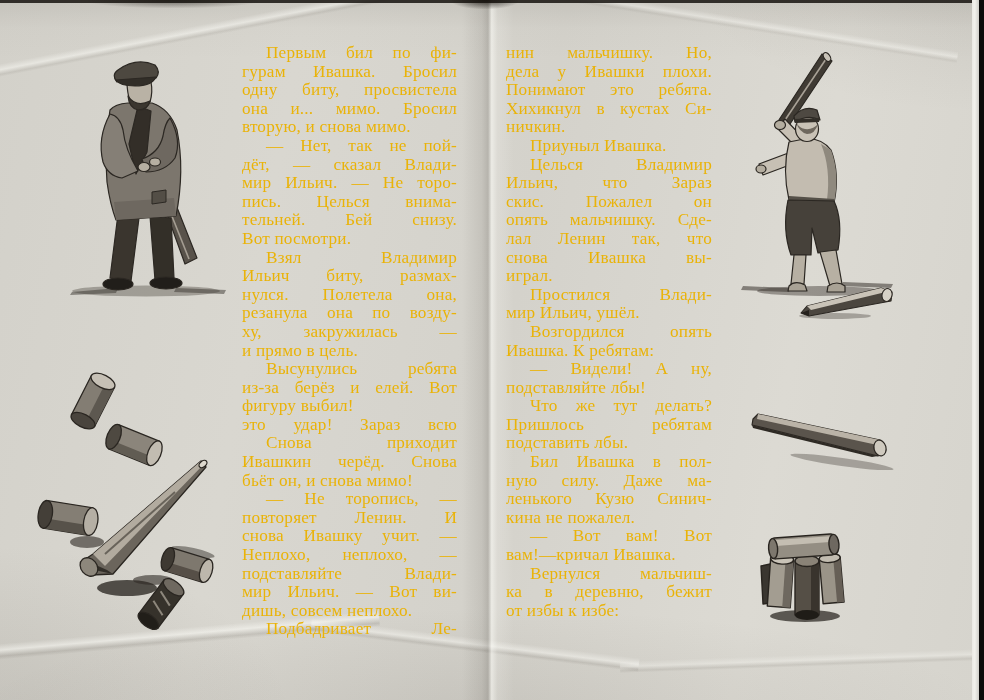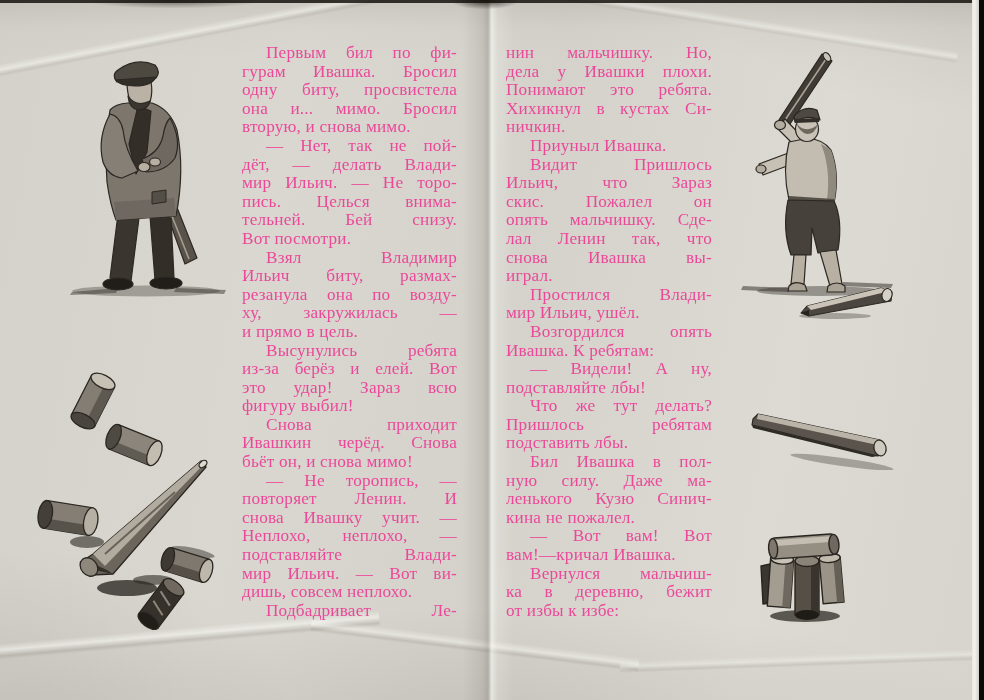--- a/index.html
+++ b/index.html
@@ -33,21 +33,21 @@
       background:linear-gradient(180deg,rgba(255,255,250,.0),rgba(255,255,250,.45) 45%,rgba(90,84,75,.10) 80%,rgba(90,84,75,0));}
   .c2{left:530px;top:18px;width:430px;height:12px;transform:rotate(9deg);
       background:linear-gradient(180deg,rgba(255,255,250,0),rgba(255,255,250,.38) 45%,rgba(90,84,75,.08) 80%,rgba(90,84,75,0));}
   .c3{left:-20px;top:628px;width:400px;height:16px;transform:rotate(-5deg);
       background:linear-gradient(180deg,rgba(255,255,250,0),rgba(255,255,250,.5) 40%,rgba(80,74,66,.14) 78%,rgba(80,74,66,0));}
   .c4{left:310px;top:638px;width:330px;height:14px;transform:rotate(7deg);
       background:linear-gradient(180deg,rgba(255,255,250,0),rgba(255,255,250,.42) 45%,rgba(80,74,66,.12) 80%,rgba(80,74,66,0));}
   .c5{left:620px;top:655px;width:360px;height:12px;transform:rotate(-2deg);
       background:linear-gradient(180deg,rgba(255,255,250,0),rgba(255,255,250,.30) 45%,rgba(80,74,66,.10) 80%,rgba(80,74,66,0));}
 
-  .text-col{position:absolute;color:#ec4899;font-size:17.2px;line-height:18.6px;letter-spacing:.2px;}
+  .text-col{position:absolute;color:#eab308;font-size:17.2px;line-height:18.6px;letter-spacing:.2px;}
   .col-left{left:242px;top:44px;width:215px;}
   .col-right{left:506px;top:44px;width:206px;}
   .line{text-align:justify;text-align-last:justify;height:18.6px;overflow:visible;}
   .line.end{text-align-last:left;}
   .line.indent{text-indent:24px;}
 
   .illus{position:absolute;}
   svg{display:block;}
 </style>
 </head>
@@ -67,55 +67,56 @@
   <div class="edge-light"></div>
   <div class="edge-black"></div>
 
   <div class="text-col col-left">
       <div class="line indent">Первым бил по фи-</div>
       <div class="line">гурам Ивашка. Бросил</div>
       <div class="line">одну биту, просвистела</div>
       <div class="line">она и... мимо. Бросил</div>
       <div class="line end">вторую, и снова мимо.</div>
       <div class="line indent">— Нет, так не пой-</div>
-      <div class="line">дёт, — делать Влади-</div>
+      <div class="line">дёт, — сказал Влади-</div>
       <div class="line">мир Ильич. — Не торо-</div>
       <div class="line">пись. Целься внима-</div>
       <div class="line">тельней. Бей снизу.</div>
       <div class="line end">Вот посмотри.</div>
       <div class="line indent">Взял Владимир</div>
       <div class="line">Ильич биту, размах-</div>
+      <div class="line">нулся. Полетела она,</div>
       <div class="line">резанула она по возду-</div>
       <div class="line">ху, закружилась —</div>
       <div class="line end">и прямо в цель.</div>
       <div class="line indent">Высунулись ребята</div>
       <div class="line">из-за берёз и елей. Вот</div>
+      <div class="line end">фигуру выбил!</div>
       <div class="line">это удар! Зараз всю</div>
-      <div class="line end">фигуру выбил!</div>
       <div class="line indent">Снова приходит</div>
       <div class="line">Ивашкин черёд. Снова</div>
       <div class="line end">бьёт он, и снова мимо!</div>
       <div class="line indent">— Не торопись, —</div>
       <div class="line">повторяет Ленин. И</div>
       <div class="line">снова Ивашку учит. —</div>
       <div class="line">Неплохо, неплохо, —</div>
       <div class="line">подставляйте Влади-</div>
       <div class="line">мир Ильич. — Вот ви-</div>
       <div class="line end">дишь, совсем неплохо.</div>
       <div class="line indent">Подбадривает Ле-</div>
     </div>
 
   <div class="text-col col-right">
       <div class="line">нин мальчишку. Но,</div>
       <div class="line">дела у Ивашки плохи.</div>
       <div class="line">Понимают это ребята.</div>
       <div class="line">Хихикнул в кустах Си-</div>
       <div class="line end">ничкин.</div>
       <div class="line end indent">Приуныл Ивашка.</div>
-      <div class="line indent">Видит Пришлось</div>
+      <div class="line indent">Целься Владимир</div>
       <div class="line">Ильич, что Зараз</div>
       <div class="line">скис. Пожалел он</div>
       <div class="line">опять мальчишку. Сде-</div>
       <div class="line">лал Ленин так, что</div>
       <div class="line">снова Ивашка вы-</div>
       <div class="line end">играл.</div>
       <div class="line indent">Простился Влади-</div>
       <div class="line end">мир Ильич, ушёл.</div>
       <div class="line indent">Возгордился опять</div>
       <div class="line end">Ивашка. К ребятам:</div>

